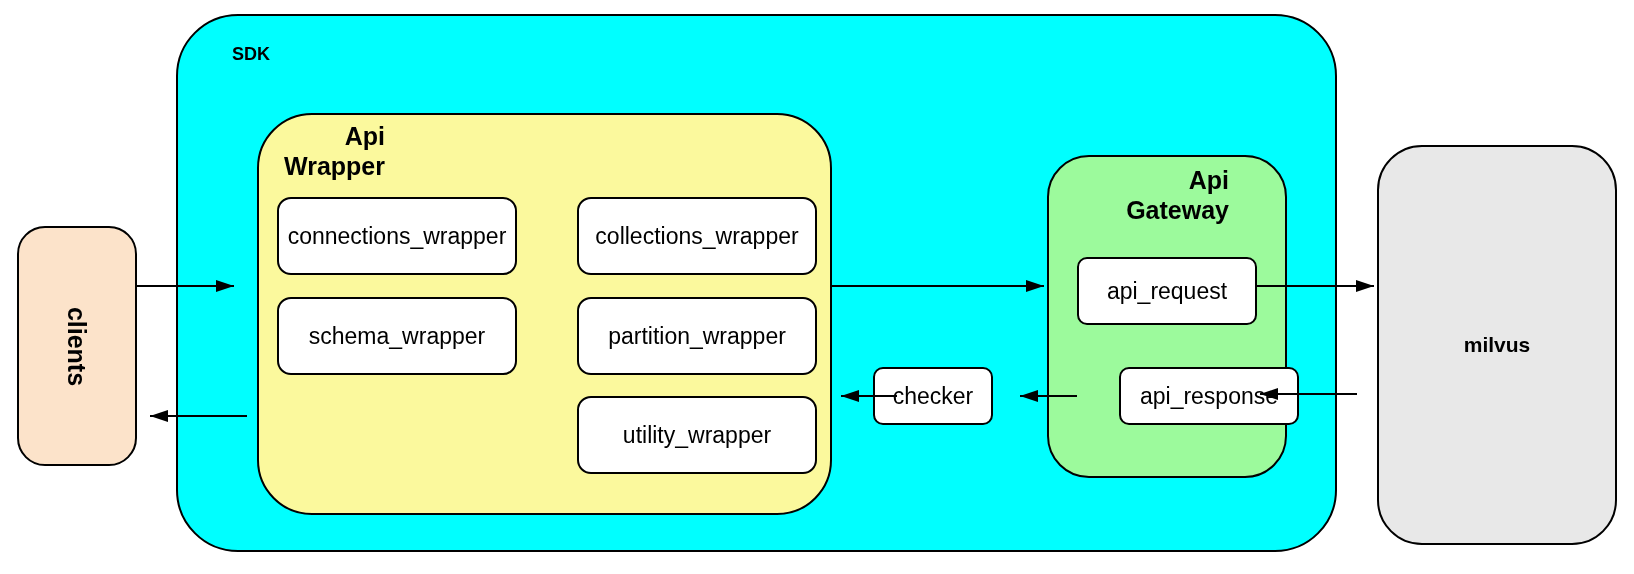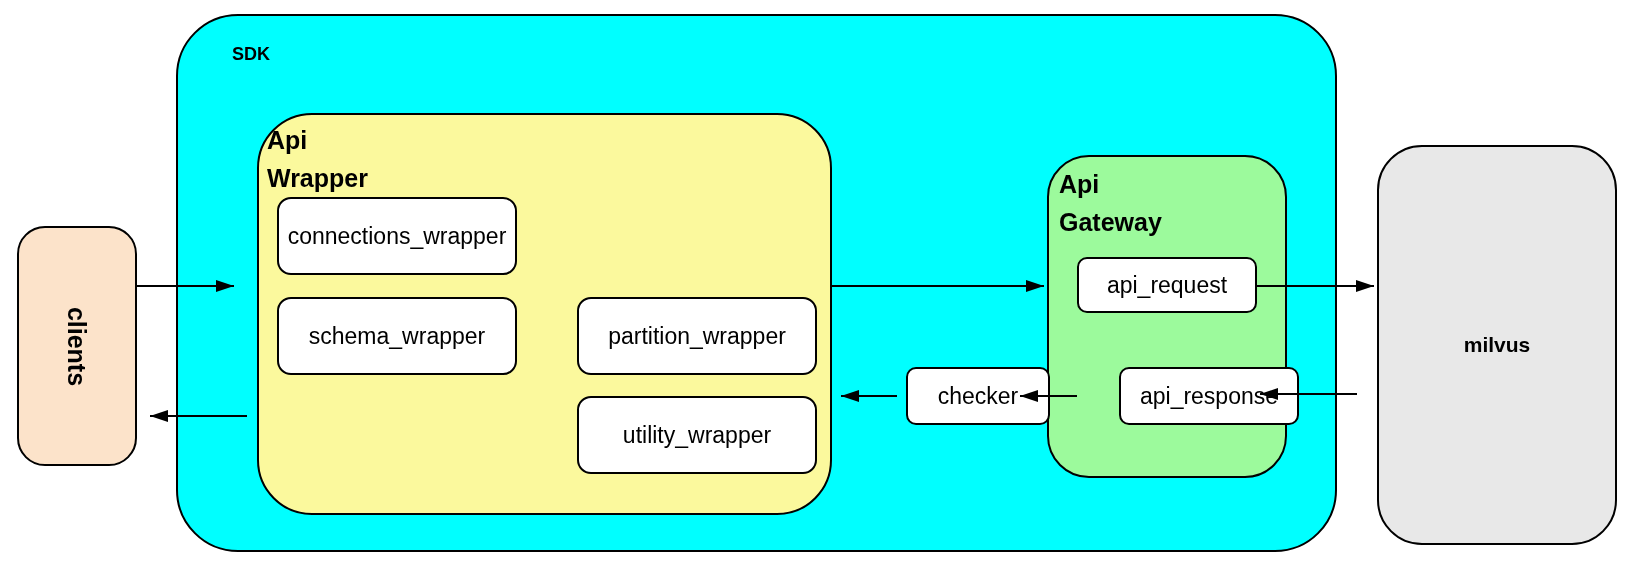--- a/index.html
+++ b/index.html
@@ -37,44 +37,44 @@
     background: var(--api-wrapper-fill, #fbf99d);
   }
   .api-gateway {
     left: 1047px; top: 155px; width: 240px; height: 323px;
     border-radius: 42px;
     background: var(--api-gateway-fill, #9cfa9c);
   }
   .container-label {
     position: absolute;
     font-size: 25px; font-weight: bold;
-    line-height: 38px;
+    line-height: 30px;
     white-space: pre-line;
-    text-align: left;
+    text-align: right;
   }
   .api-wrapper .container-label { left: 8px; top: 6px; width: 118px; }
   .api-gateway .container-label { left: 10px; top: 8px; width: 170px; }
   
   .leaf {
     display: flex; align-items: center; justify-content: center;
     background: var(--box-fill, #ffffff);
     font-size: 23px;
     border-radius: 14px;
   }
   .wbox { width: 240px; height: 78px; }
   .w-connections { left: 277px; top: 197px; }
   .w-collections { left: 577px; top: 197px; }
   .w-schema     { left: 277px; top: 297px; }
   .w-partition  { left: 577px; top: 297px; }
   .w-index      { left: 277px; top: 396px; }
   .w-utility    { left: 577px; top: 396px; }
-  .gbox { width: 180px; height: 56px; border-radius: 10px; }
+  .gbox { width: 180px; height: 68px; border-radius: 10px; }
   .g-request  { left: 1077px; top: 257px; }
   .g-response { left: 1119px; top: 367px; height: 58px; }
-  .checker { left: 906px; top: 367px; width: 144px; height: 58px; border-radius: 10px; }
+  .checker { left: 873px; top: 367px; width: 120px; height: 58px; border-radius: 10px; }
   
   .clients {
     left: 17px; top: 226px; width: 120px; height: 240px;
     border-radius: 28px;
     background: var(--clients-fill, #fce3ca);
     display: flex; align-items: center; justify-content: center;
   }
   .clients .vlabel {
     font-size: 25px; font-weight: bold;
     transform: rotate(90deg);
@@ -106,20 +106,21 @@
   <div class="node sdk">
     <div class="sdk-label">SDK</div>
   </div>
 
   <div class="node api-wrapper">
     <div class="container-label">Api
 Wrapper</div>
   </div>
 
   <div class="node leaf wbox w-connections">connections_wrapper</div>
+  <div class="node leaf wbox w-collections">collections_wrapper</div>
   <div class="node leaf wbox w-partition">partition_wrapper</div>
   <div class="node leaf wbox w-schema">schema_wrapper</div>
   <div class="node leaf wbox w-utility">utility_wrapper</div>
 
   <div class="node api-gateway">
     <div class="container-label">Api
 Gateway</div>
   </div>
 
   <div class="node leaf gbox g-request">api_request</div>

